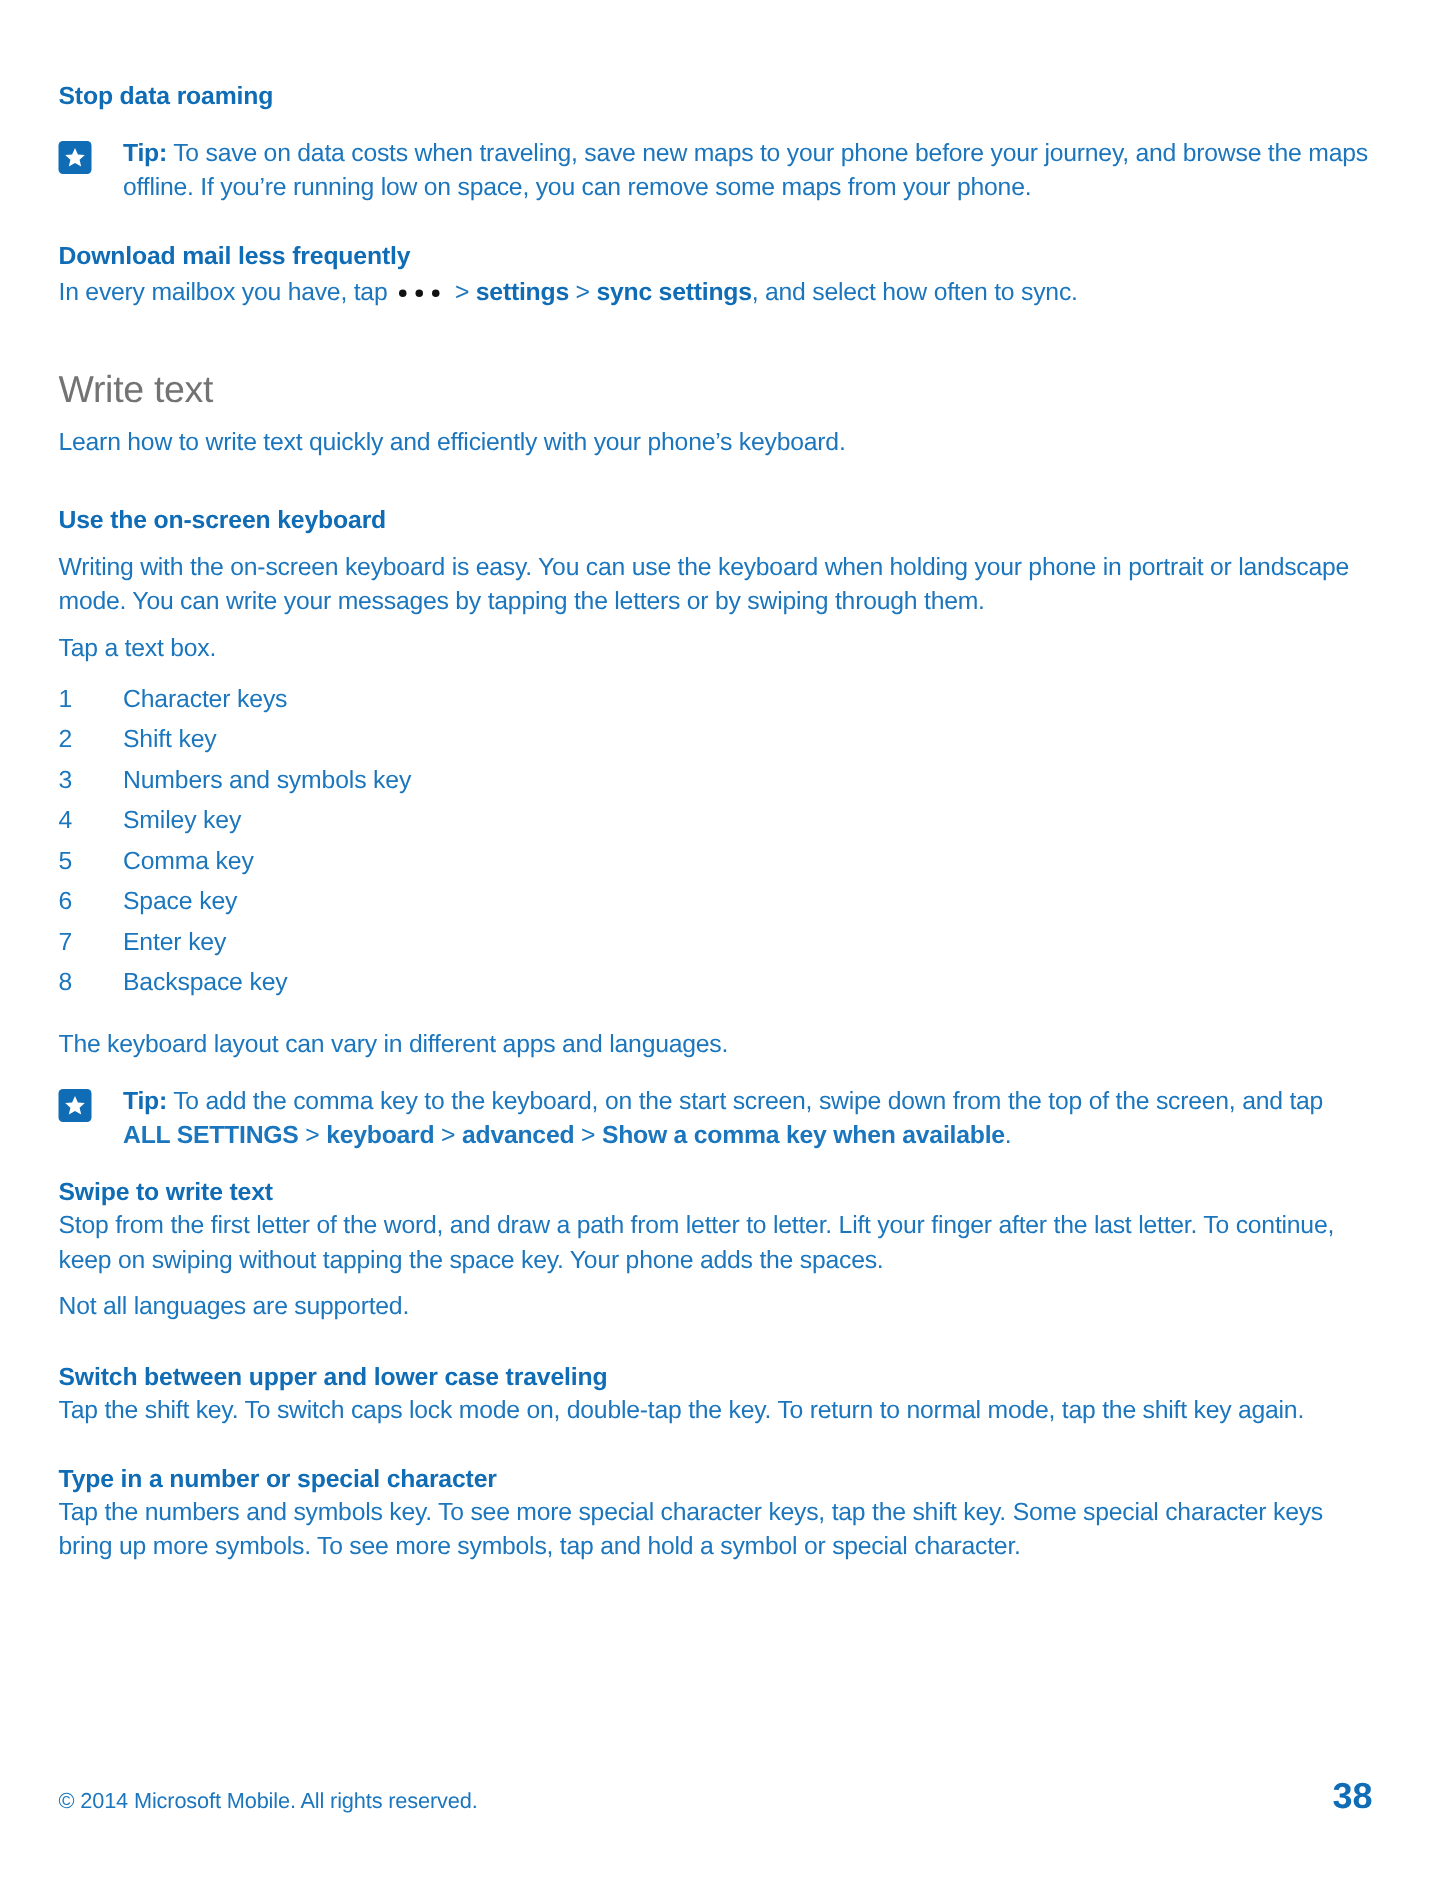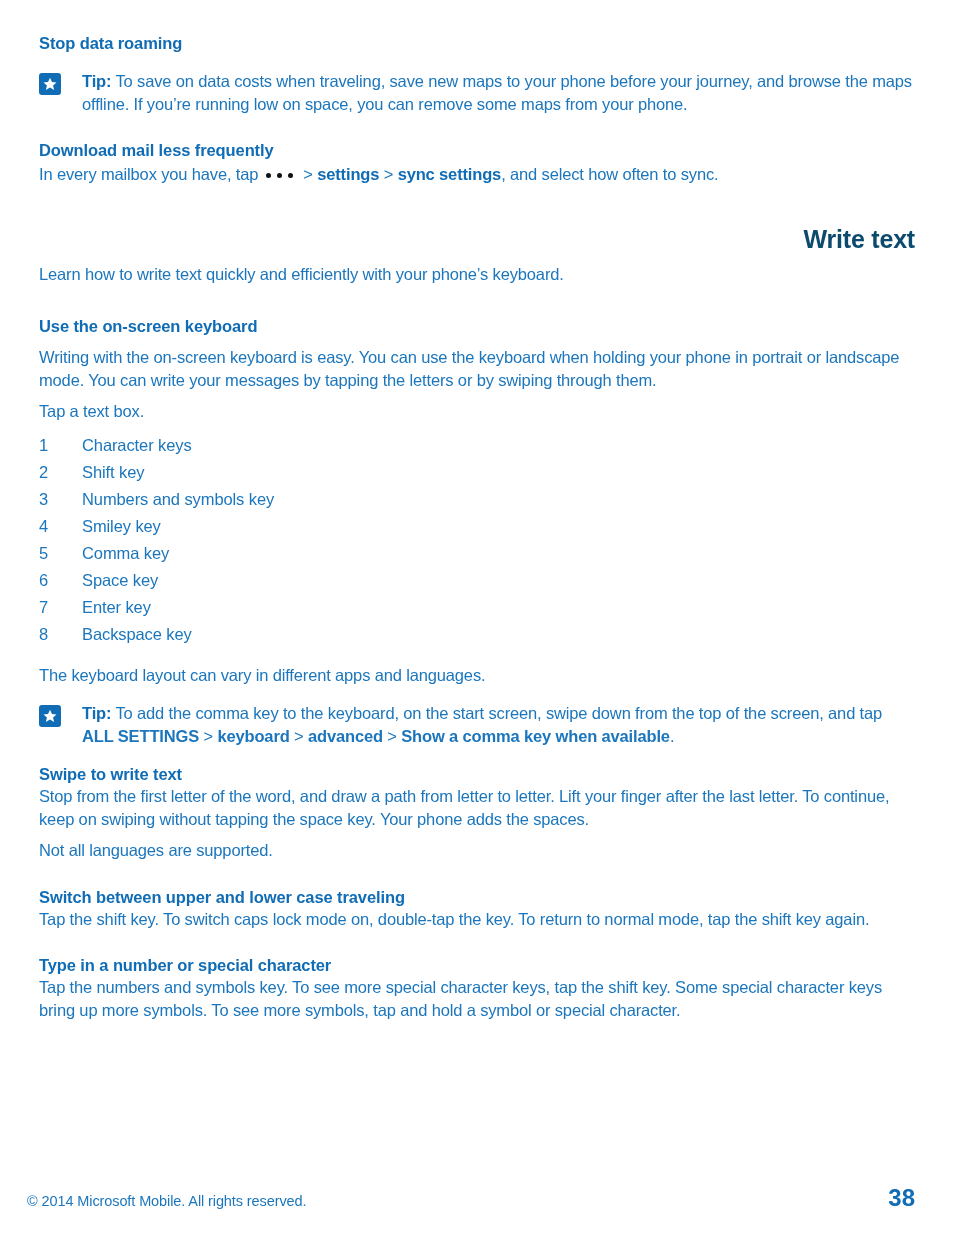--- a/index.html
+++ b/index.html
@@ -15,21 +15,21 @@
     font-family: "Liberation Sans", sans-serif;
     color: #0f6cb5;
     -webkit-font-smoothing: antialiased;
   }
   .page {
     position: absolute;
     left: 0; top: 0;
     width: 954px;
     height: 1257px;
     box-sizing: border-box;
-    padding: 32px 39px 0 39px;
+    padding: 53px 39px 0 39px;
   }
   .content {
     width: 876px;
   }
 
   
   .sub-head {
     font-size: 16.5px;
     font-weight: bold;
     line-height: 22px;
@@ -42,26 +42,25 @@
     line-height: 22.5px;
     color: #1b76bd;
     margin: 0;
     letter-spacing: -0.15px;
   }
   .body-text b, .sub-head b { color: #0f6cb5; }
   b { font-weight: bold; }
 
   .section-title {
     font-size: 25px;
-    font-weight: bold;
+    font-weight: normal;
     line-height: 30px;
-    color: #0c4a6e;
+    color: #737373;
     margin: 0;
     letter-spacing: -0.2px;
-    text-align: right;
   }
   .gap-sm { height: 9px; }
   .gap-md { height: 16px; }
   .gap-lg { height: 24px; }
   .gap-xl { height: 30px; }
   .gap-xxl { height: 38px; }
 
   
   .tip {
     display: flex;
@@ -130,21 +129,21 @@
     width: 5px;
     height: 5px;
     border-radius: 50%;
     background: #111111;
     margin: 0 3px;
   }
 
   
   .footer {
     position: absolute;
-    left: 27px;
+    left: 39px;
     right: 39px;
     bottom: 45px;
     display: flex;
     align-items: baseline;
     justify-content: space-between;
   }
   .footer-copyright {
     font-size: 14.5px;
     color: #1b76bd;
     letter-spacing: -0.1px;

